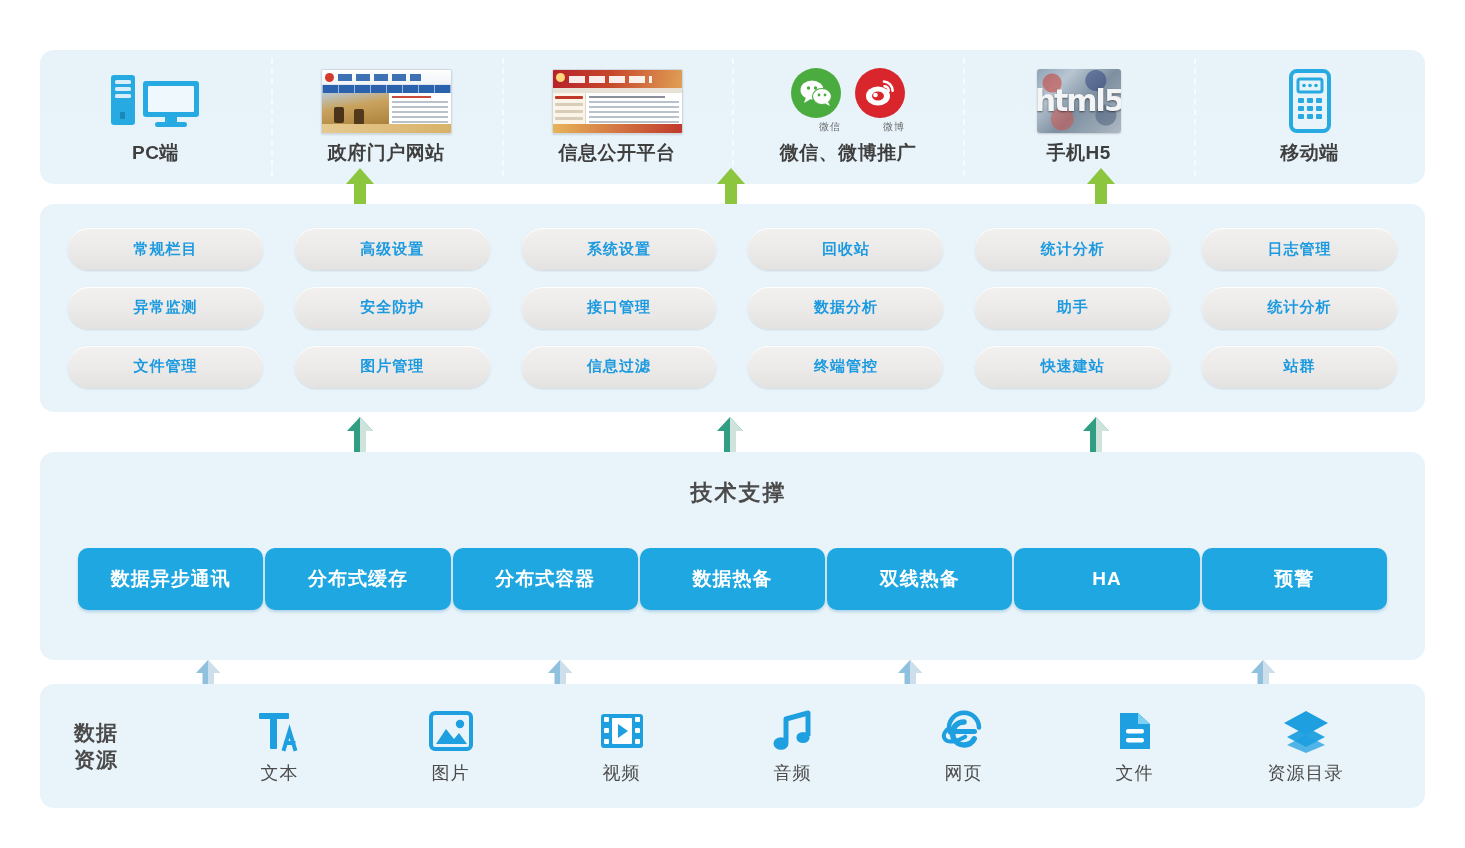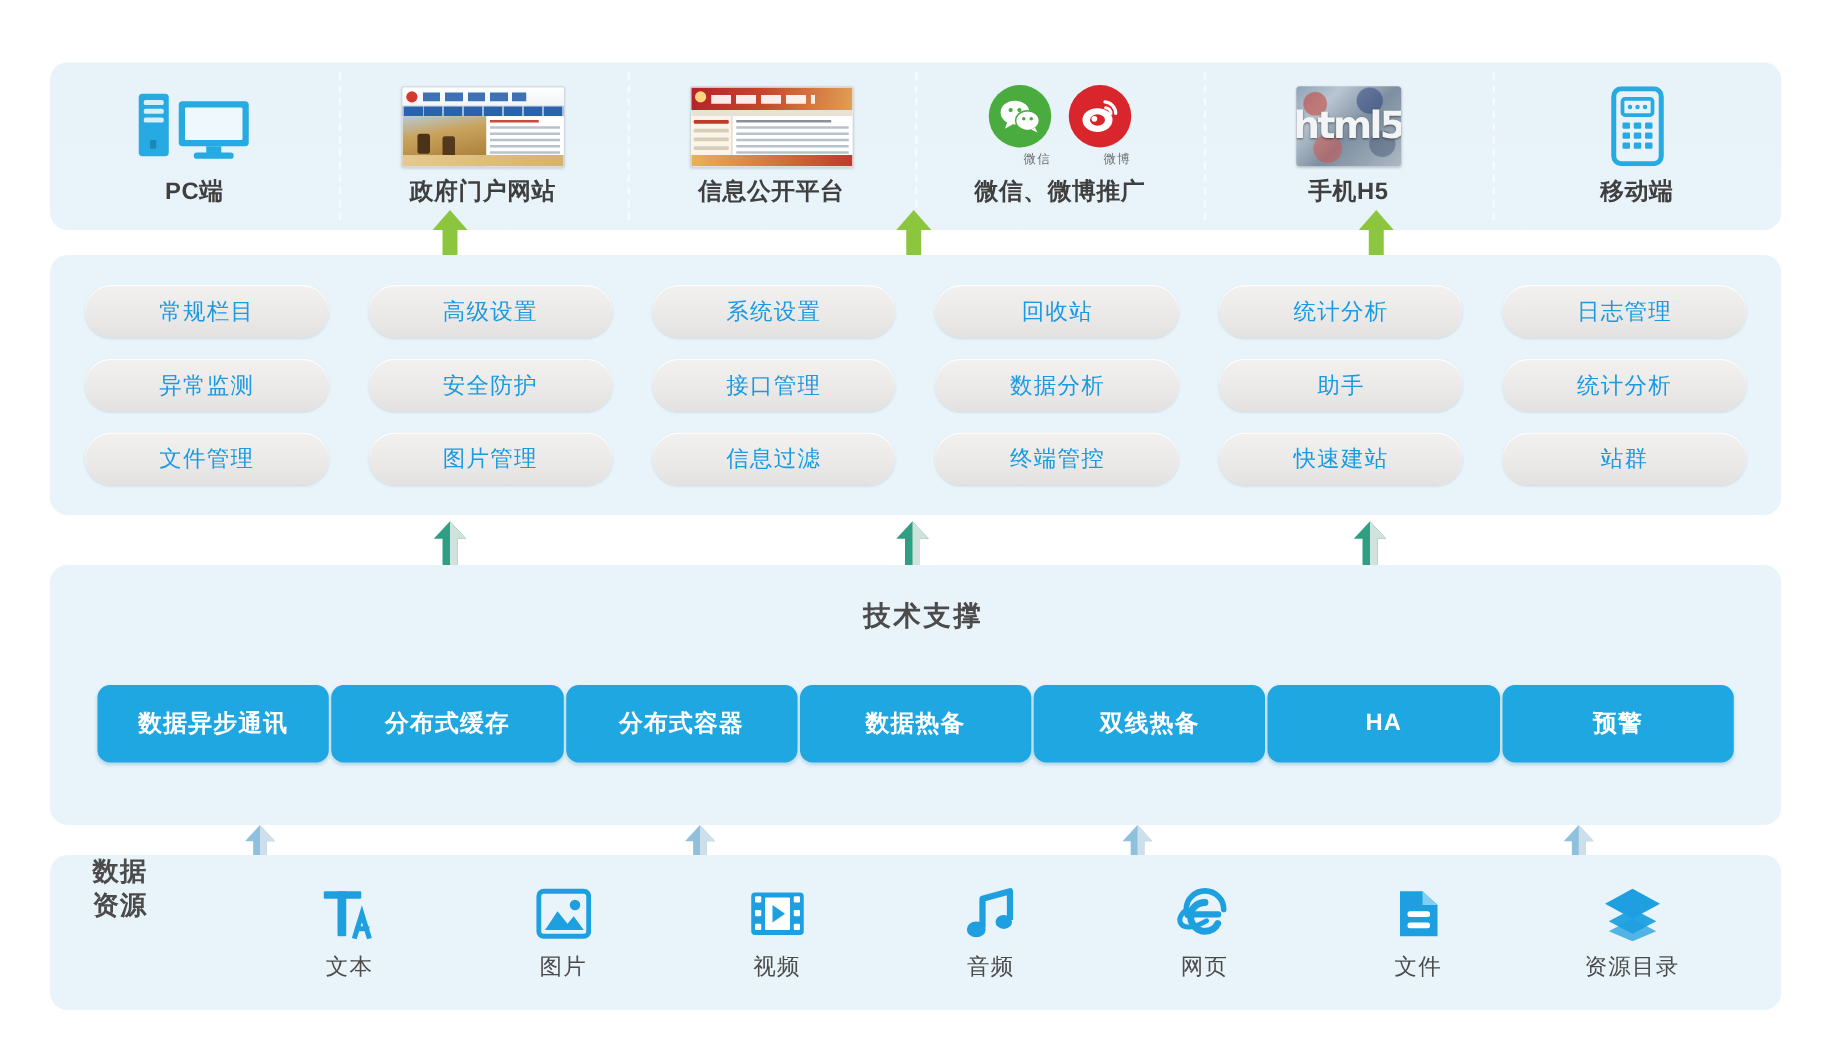--- a/index.html
+++ b/index.html
@@ -156,21 +156,21 @@
     grid-auto-rows: 1fr;
     column-gap: 32px; row-gap: 12px;
     align-items: center;
   }
   .pill {
     height: 42px; border-radius: 21px;
     display:flex; align-items:center; justify-content:center;
     background: linear-gradient(180deg,#f2f1f0 0%, #eceae8 55%, #e4e2e0 100%);
     box-shadow: 0 1px 2px rgba(80,90,100,.18), inset 0 1px 0 rgba(255,255,255,.9);
     color: #1b9ae0;
-    font-size: 18px; font-weight: 400; letter-spacing: 1px;
+    font-size: 15px; font-weight: 700; letter-spacing: 1px;
     white-space: nowrap;
   }
 
   
   #tech-panel {
     left: 40px; top: 452px; width: 1385px; height: 208px;
     padding-top: 26px;
     padding-left: 12px;
   }
   #tech-title {
@@ -187,21 +187,21 @@
     background: #1ea7e0;
     display:flex; align-items:center; justify-content:center;
     color:#ffffff; font-size: 19px; font-weight: 700; letter-spacing: 1px;
     box-shadow: 0 2px 3px rgba(20,120,170,.25);
     white-space: nowrap;
   }
 
   
   #resources-panel {
     left: 40px; top: 684px; width: 1385px; height: 124px;
-    display:flex; 
+    display:flex; align-items:center;
     padding: 0 34px;
   }
   #resources-title {
     width: 120px; flex: 0 0 120px;
     font-size: 21px; font-weight: 700; color:#4b4b4b;
     line-height: 1.3; letter-spacing: 1px;
   }
   #resources-items { flex:1; display:flex; justify-content: space-around; align-items:center; }
   .res-item { display:flex; flex-direction:column; align-items:center; gap: 7px; width: 150px; }
   .res-icon { height: 46px; display:flex; align-items:center; justify-content:center; }

